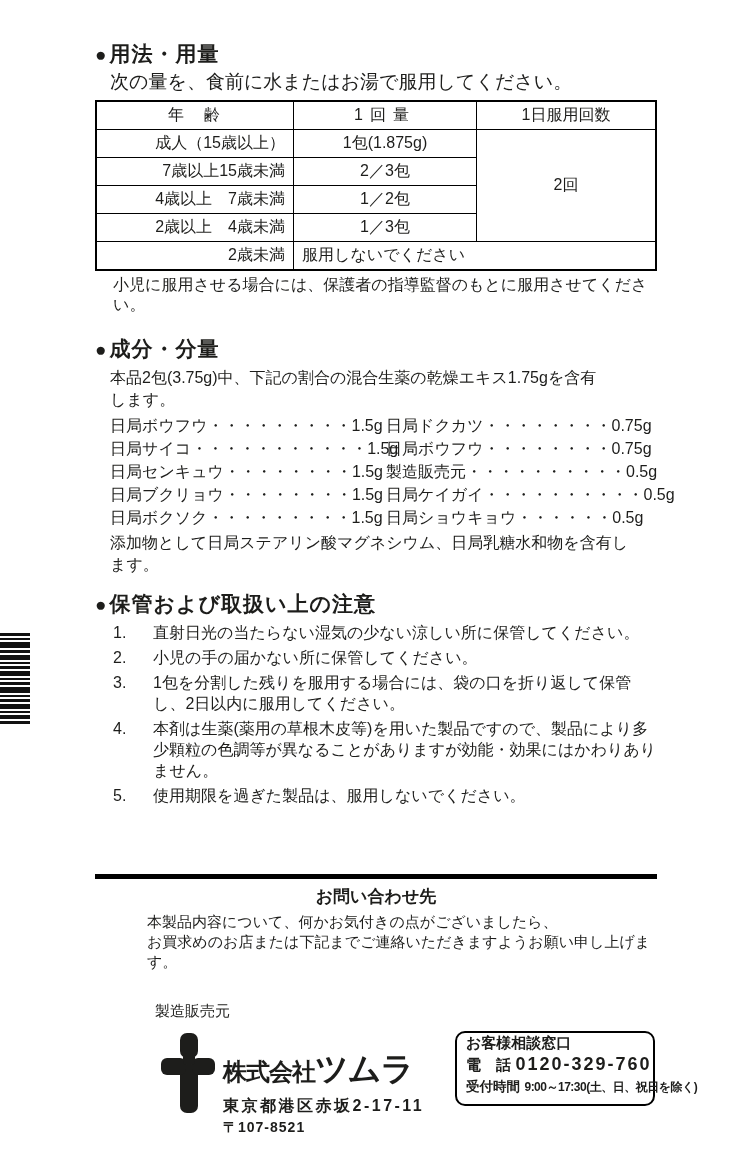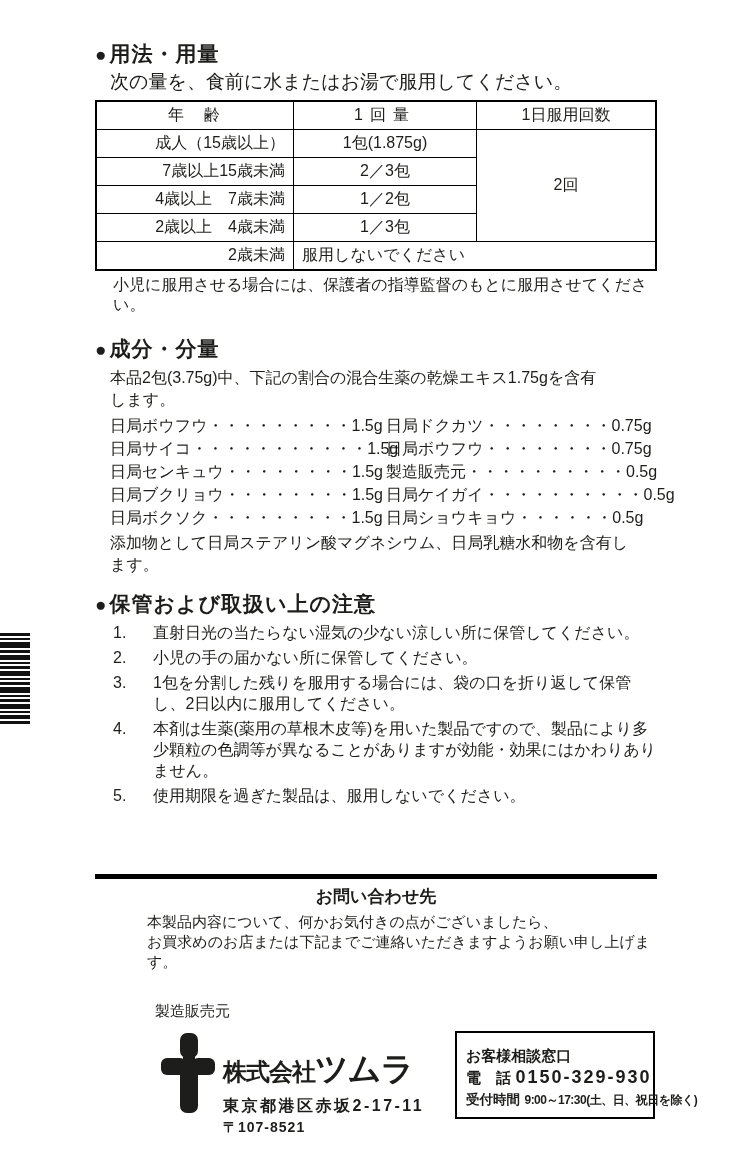--- a/index.html
+++ b/index.html
@@ -90,22 +90,22 @@
   .company-col{margin-left:8px;}
   .company-name-row{margin-top:16px;white-space:nowrap;}
   .company-prefix{font-size:24px;font-weight:bold;letter-spacing:-1px;}
   .company-name{font-size:33px;font-weight:900;letter-spacing:-1px;}
   .company-address{font-size:16px;font-weight:bold;letter-spacing:2.5px;margin-top:4px;white-space:nowrap;}
   .company-postal{font-size:14px;font-weight:bold;letter-spacing:1px;margin-top:2px;}
   .support-box{
     margin-left:auto;
     margin-right:2px;
     border:2px solid #000;
-    border-radius:0;
-    padding:14px 9px 8px 9px;
+    border-radius:10px;
+    padding:1px 9px 8px 9px;
     width:178px;
     flex:none;
   }
   .support-title{font-size:15px;font-weight:bold;line-height:18px;}
   .support-phone{white-space:nowrap;margin-top:2px;}
   .phone-label{font-size:15px;font-weight:bold;}
   .phone-number{font-size:18px;font-weight:bold;letter-spacing:2px;}
   .support-hours{white-space:nowrap;margin-top:2px;}
   .hours-label{font-size:13.5px;font-weight:bold;}
   .hours-value{font-size:12px;font-weight:bold;letter-spacing:-0.5px;}
@@ -259,19 +259,19 @@
         </g>
       </svg>
       <div class="company-col">
         <div class="company-name-row"><span class="company-prefix">株式会社</span><span class="company-name">ツムラ</span></div>
         <div class="company-address">東京都港区赤坂2-17-11</div>
         <div class="company-postal">〒107-8521</div>
       </div>
 
       <div class="support-box">
         <div class="support-title">お客様相談窓口</div>
-        <div class="support-phone"><span class="phone-label">電　話</span> <span class="phone-number">0150-329-930</span></div>
+        <div class="support-phone"><span class="phone-label">電　話</span> <span class="phone-number">0120-329-760</span></div>
         <div class="support-hours"><span class="hours-label">受付時間</span> <span class="hours-value">9:00～17:30(土、日、祝日を除く)</span></div>
       </div>
     </div>
   </section>
 
 </div>
 
 </body></html>

